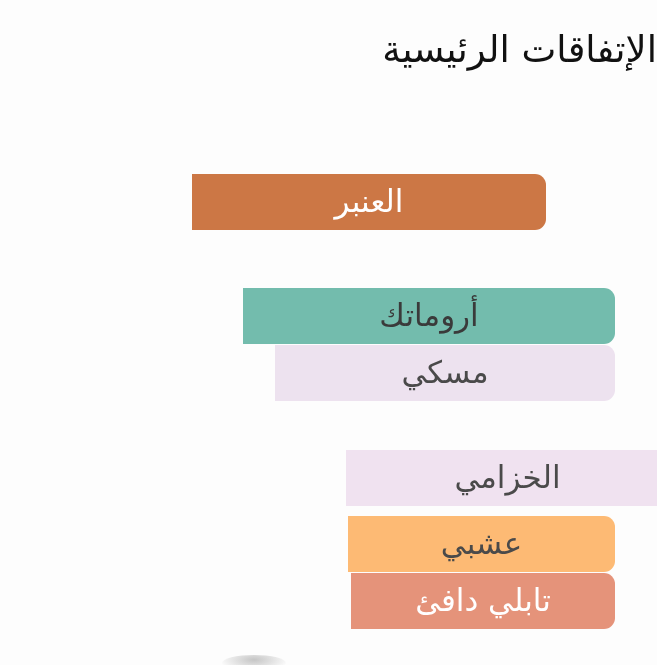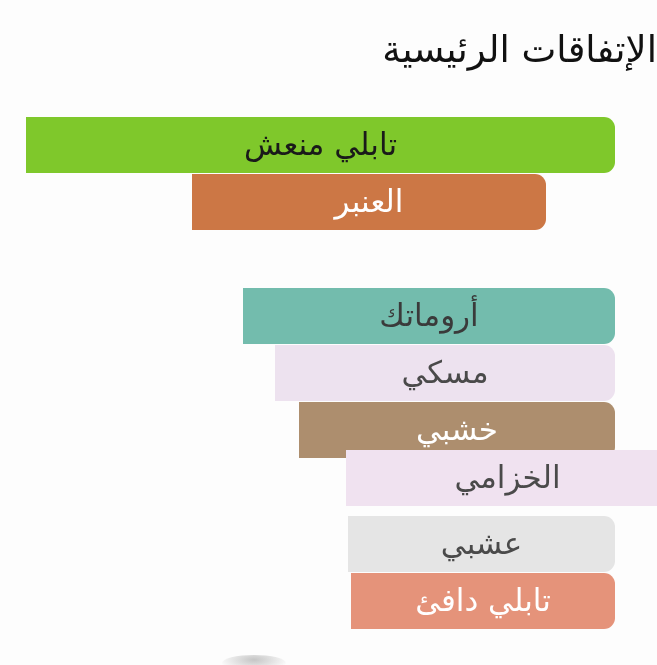--- a/index.html
+++ b/index.html
@@ -73,39 +73,33 @@
   }
 </style>
 </head>
 <body>
 
 <div id="chart-root">
 
   <div id="chart-title">الإتفاقات الرئيسية</div>
 
   <div id="bars-area">
-      <div class="bar-row" style="top: 0px; left: 26px; width: 589px; right: auto; background: rgb(127, 200, 43);">
-        <span class="bar-label" style="color: rgb(26, 26, 26);">تابلي منعش</span>
-      </div>
       <div class="bar-row" style="top: 57px; left: 192px; width: 354px; right: auto; background: rgb(204, 119, 69);">
         <span class="bar-label" style="color: rgb(255, 255, 255);">العنبر</span>
       </div>
       <div class="bar-row" style="top: 171px; left: 243px; width: 372px; right: auto; background: rgb(115, 188, 173);">
         <span class="bar-label" style="color: rgb(58, 58, 58);">أروماتك</span>
       </div>
       <div class="bar-row" style="top: 228px; left: 275px; width: 340px; right: auto; background: rgb(237, 226, 239);">
         <span class="bar-label" style="color: rgb(74, 74, 74);">مسكي</span>
       </div>
-      <div class="bar-row" style="top: 285px; left: 299px; width: 316px; right: auto; background: rgb(173, 142, 110);">
-        <span class="bar-label" style="color: rgb(255, 255, 255);">خشبي</span>
-      </div>
       <div class="bar-row" style="top: 333px; left: 346px; width: 323px; right: auto; background: rgb(240, 226, 240);">
         <span class="bar-label" style="color: rgb(74, 74, 74);">الخزامي</span>
       </div>
-      <div class="bar-row" style="top: 399px; left: 348px; width: 267px; right: auto; background: #e5e5e5;">
+      <div class="bar-row" style="top: 399px; left: 348px; width: 267px; right: auto; background: #fdba74;">
         <span class="bar-label" style="color: rgb(74, 74, 74);">عشبي</span>
       </div>
       <div class="bar-row" style="top: 456px; left: 351px; width: 264px; right: auto; background: rgb(229, 147, 122);">
         <span class="bar-label" style="color: rgb(255, 255, 255);">تابلي دافئ</span>
       </div>
     </div>
 
   <div id="bottom-shadow"></div>
 
 </div>

